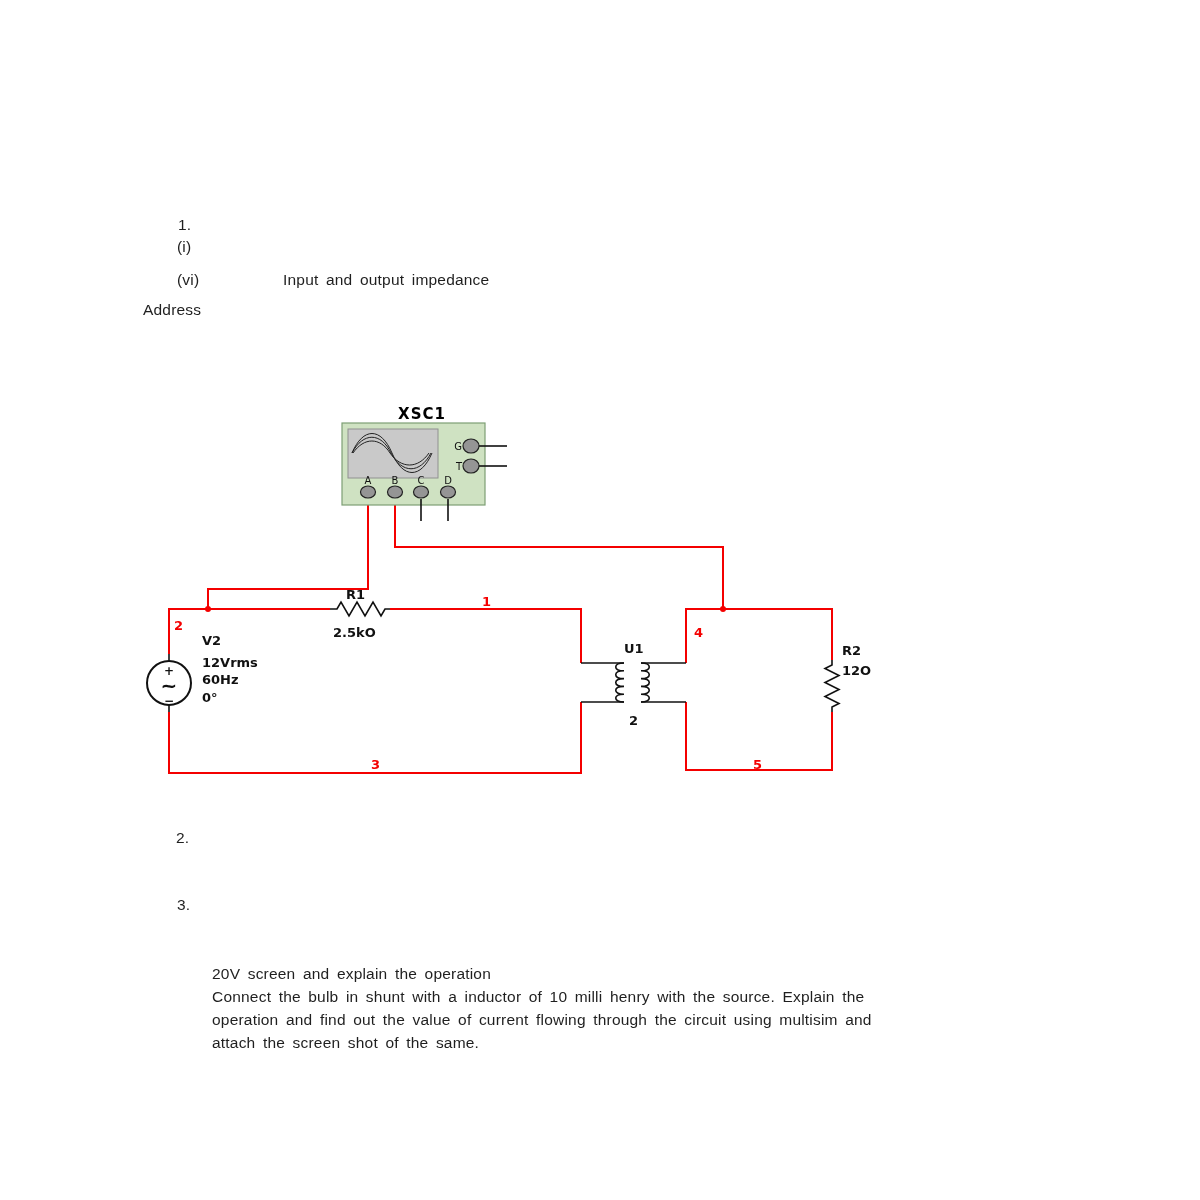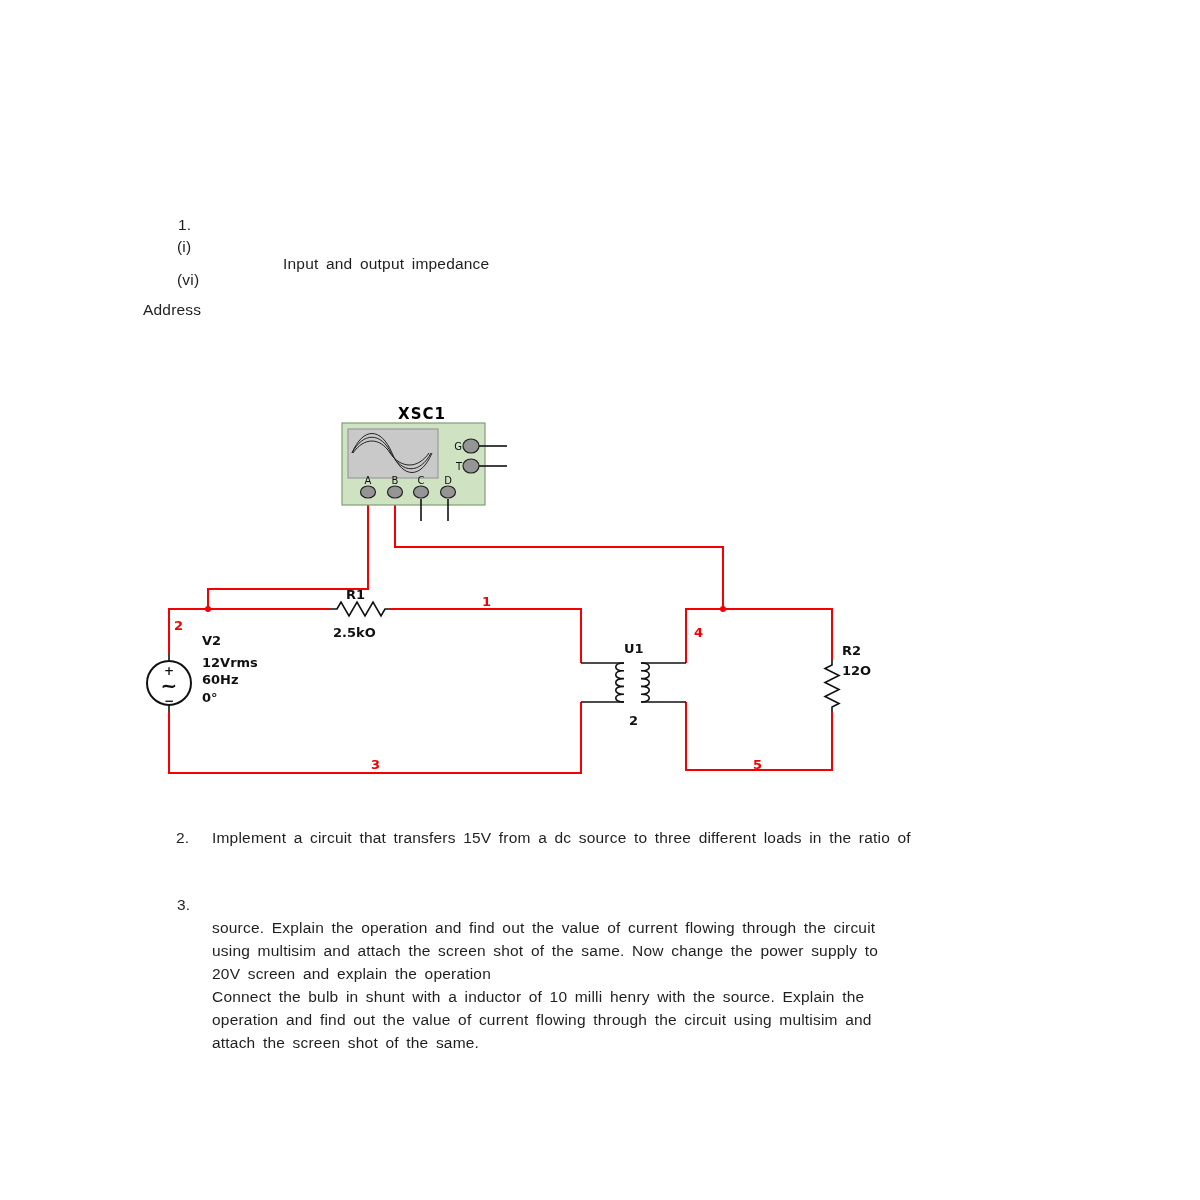--- a/index.html
+++ b/index.html
@@ -19,21 +19,21 @@
 </head>
 <body>
 
 <div class="page">
 
   <div class="tl" style="left:178px;top:216px">1.</div>
 
   <div class="tl" style="left:177px;top:238px">(i)</div>
 
   <div class="tl" style="left:177px;top:271px">(vi)</div>
-  <div class="tl" style="left:283px;top:255px">Input and output impedance</div>
+  <div class="tl" style="left:283px;top:271px">Input and output impedance</div>
 
   <div class="tl" style="left:143px;top:301px">Address</div>
 
   <svg class="circuit-svg" width="780" height="410" viewBox="0 0 780 410">
 
     <g>
       <path class="wire" d="M238,104 L238,194 L78,194 L78,214"></path>
       <path class="wire" d="M265,104 L265,152 L593,152 L593,214"></path>
       <path class="wire" d="M39,259 L39,214 L200,214"></path>
       <path class="wire" d="M260,214 L451,214 L451,268"></path>
@@ -110,23 +110,20 @@
     <g>
       <text class="nlabel" x="44" y="235">2</text>
       <text class="nlabel" x="352" y="211">1</text>
       <text class="nlabel" x="241" y="374">3</text>
       <text class="nlabel" x="564" y="242">4</text>
       <text class="nlabel" x="623" y="374">5</text>
     </g>
   </svg>
 
   <div class="tl" style="left:176px;top:829px">2.</div>
-  <div class="tl" style="left:212px;top:829px">Implement a circuit that transfers 15V from a dc source to three different loads in the ratio of</div>
 
   <div class="tl" style="left:177px;top:896px">3.</div>
-  <div class="tl" style="left:212px;top:919px">source. Explain the operation and find out the value of current flowing through the circuit</div>
-  <div class="tl" style="left:212px;top:942px">using multisim and attach the screen shot of the same. Now change the power supply to</div>
   <div class="tl" style="left:212px;top:965px">20V screen and explain the operation</div>
   <div class="tl" style="left:212px;top:988px">Connect the bulb in shunt with a inductor of 10 milli henry with the source. Explain the</div>
   <div class="tl" style="left:212px;top:1011px">operation and find out the value of current flowing through the circuit using multisim and</div>
   <div class="tl" style="left:212px;top:1034px">attach the screen shot of the same.</div>
 
 </div>
 
 </body></html>

